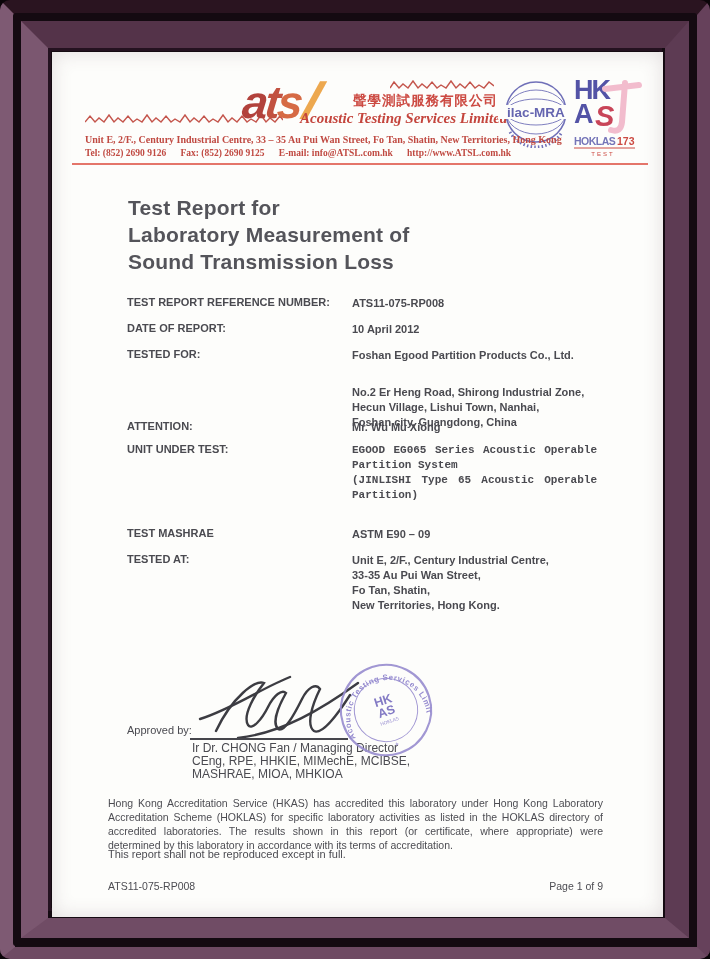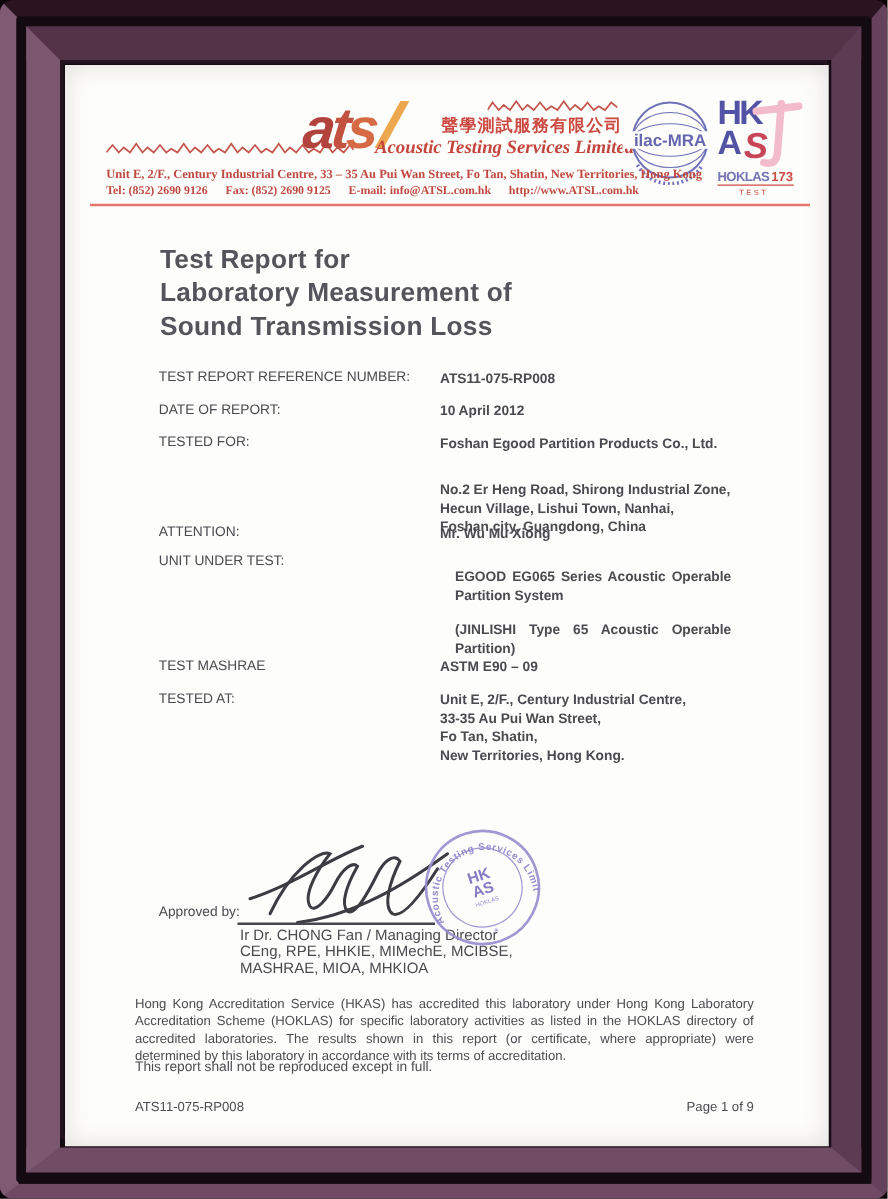--- a/index.html
+++ b/index.html
@@ -46,23 +46,23 @@
   .hdr-contact{position:absolute;left:33px;top:96px;width:560px;
     font-family:"Liberation Serif", serif;font-weight:bold;font-size:9.5px;
     color:#c04a42;white-space:pre;}
   .hdr-rule{position:absolute;left:20px;top:111px;width:576px;height:0;
     border-top:2px solid #e4756a;}
   
   .title{position:absolute;left:76px;top:142px;
     font-weight:bold;font-size:21px;line-height:27px;color:#54545a;letter-spacing:.2px;}
   
   .row{position:absolute;left:75px;display:flex;font-size:11px;}
-  .flabel{width:225px;font-weight:normal;}
+  .flabel{width:225px;font-weight:bold;}
   .fvalue{width:245px;font-weight:bold;line-height:15px;}
-  .fvalue p{margin:12px;text-align:justify;}
+  .fvalue p{margin:0;text-align:justify;font-family:Liberation Mono, monospace;}
   .preline{white-space:pre-line;}
   .addr-block{position:absolute;left:300px;width:245px;font-size:11px;font-weight:bold;
     line-height:15px;white-space:pre-line;margin-top:11px;}
   
   .approved-label{position:absolute;left:75px;top:672px;font-size:11px;}
   .sig-svg{position:absolute;left:146px;top:615px;}
   .sig-line{position:absolute;left:138px;top:686px;width:158px;border-top:2px solid #46464c;}
   .sig-name{position:absolute;left:140px;top:690px;font-size:12px;line-height:13px;}
   .stamp{position:absolute;left:286px;top:610px;opacity:.92;transform:rotate(-18deg);}
   

